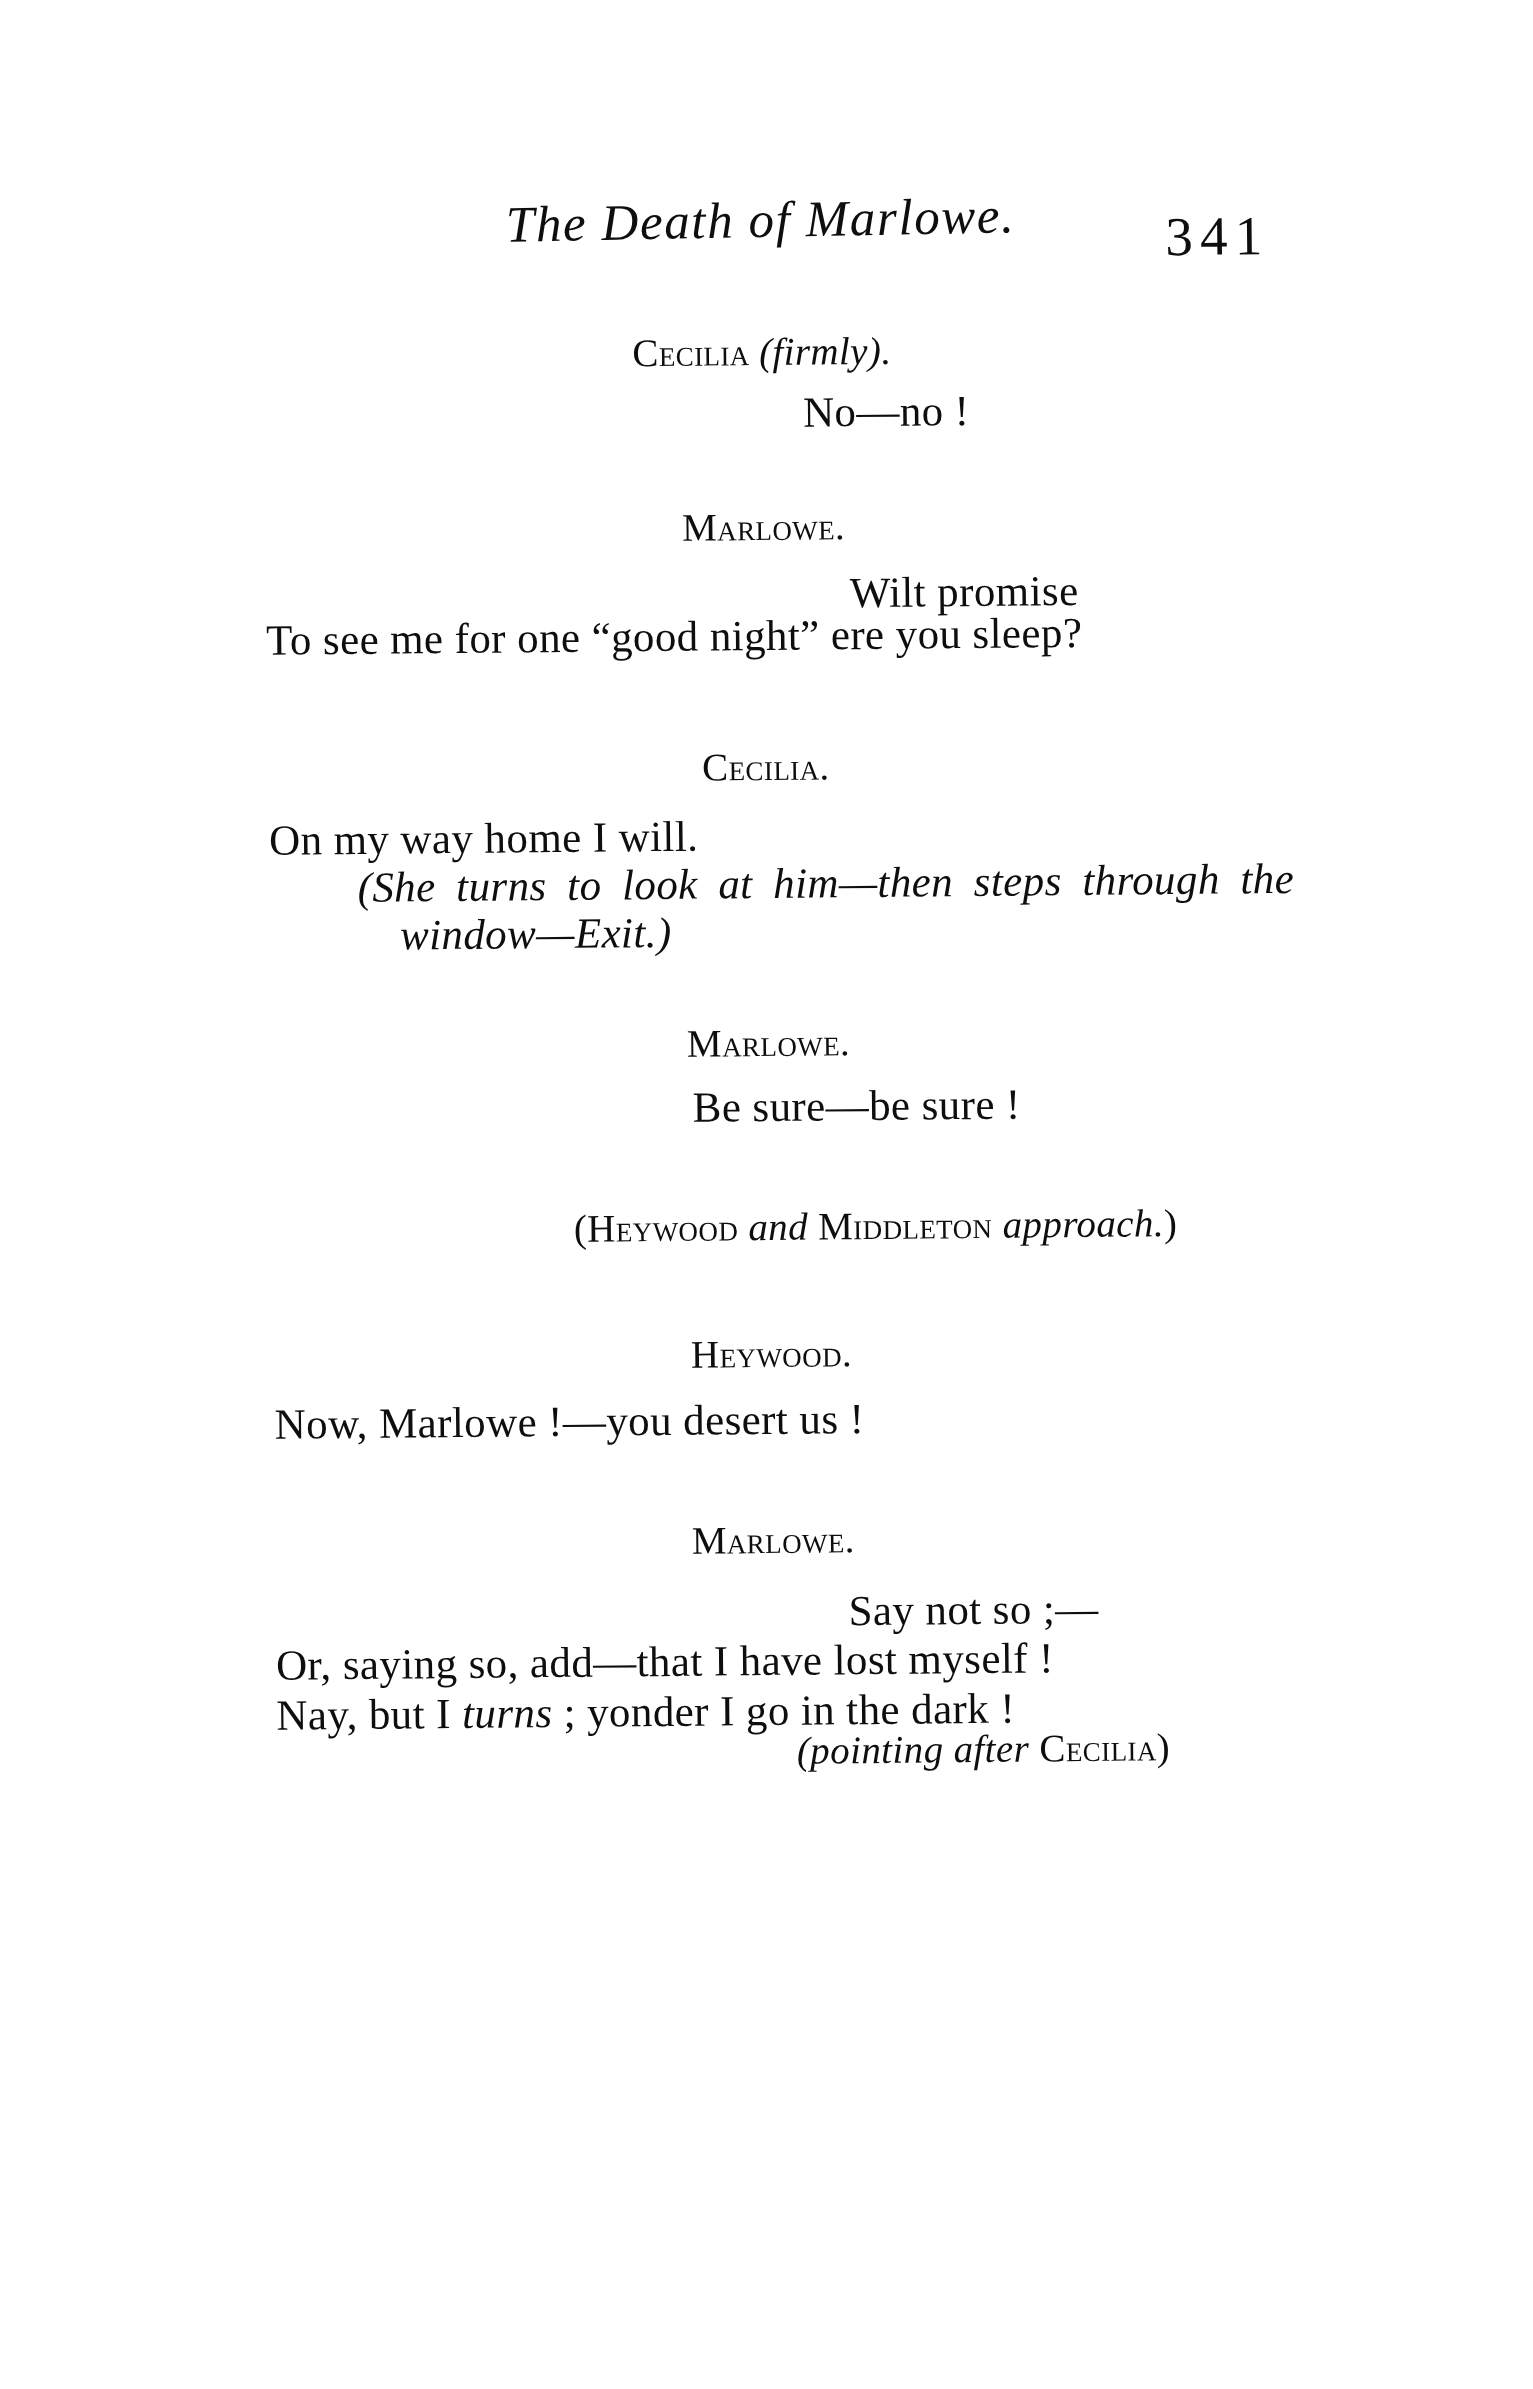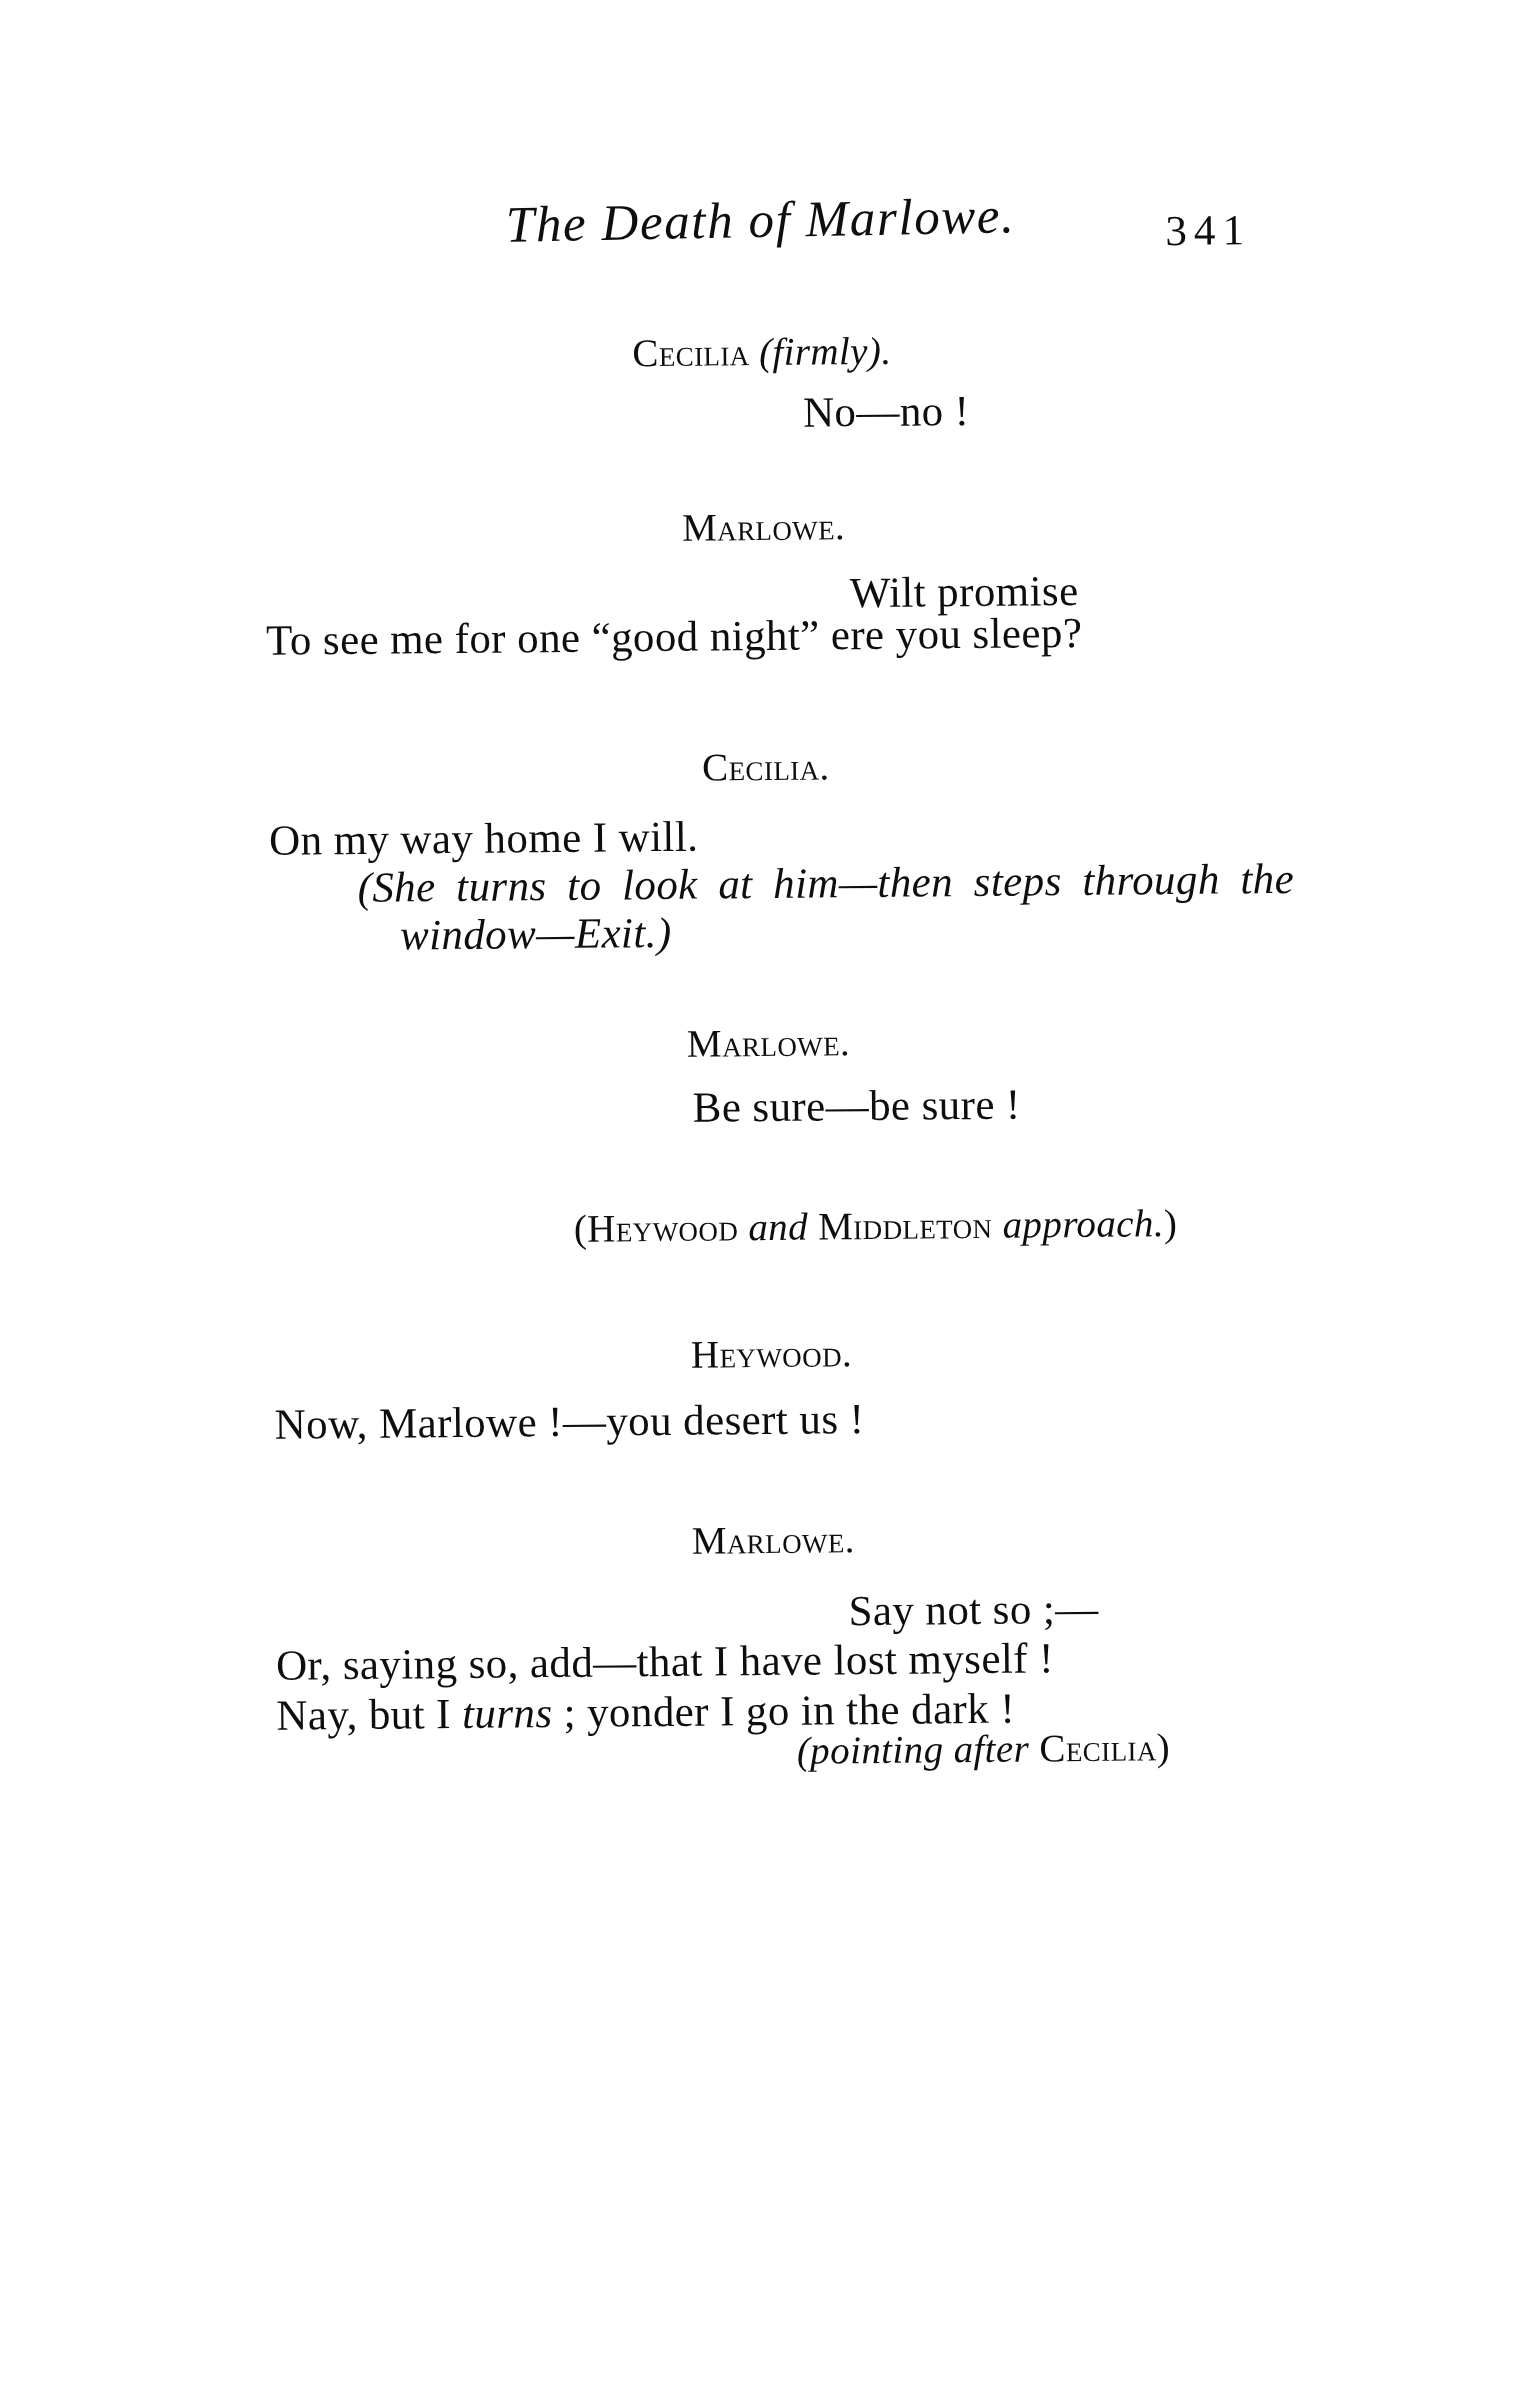--- a/index.html
+++ b/index.html
@@ -35,21 +35,21 @@
     width: 1533px;
     text-align: center;
   }
   .title {
     font-size: 51px;
     font-style: italic;
     letter-spacing: 1.6px;
     transform: rotate(-0.5deg);
   }
   .pagenum {
-    font-size: 43px;
+    font-size: 55px;
     letter-spacing: 7.2px;
   }
   .heading {
     font-size: 39px;
   }
   .sc {
     font-variant: small-caps;
   }
   .it {
     font-style: italic;

